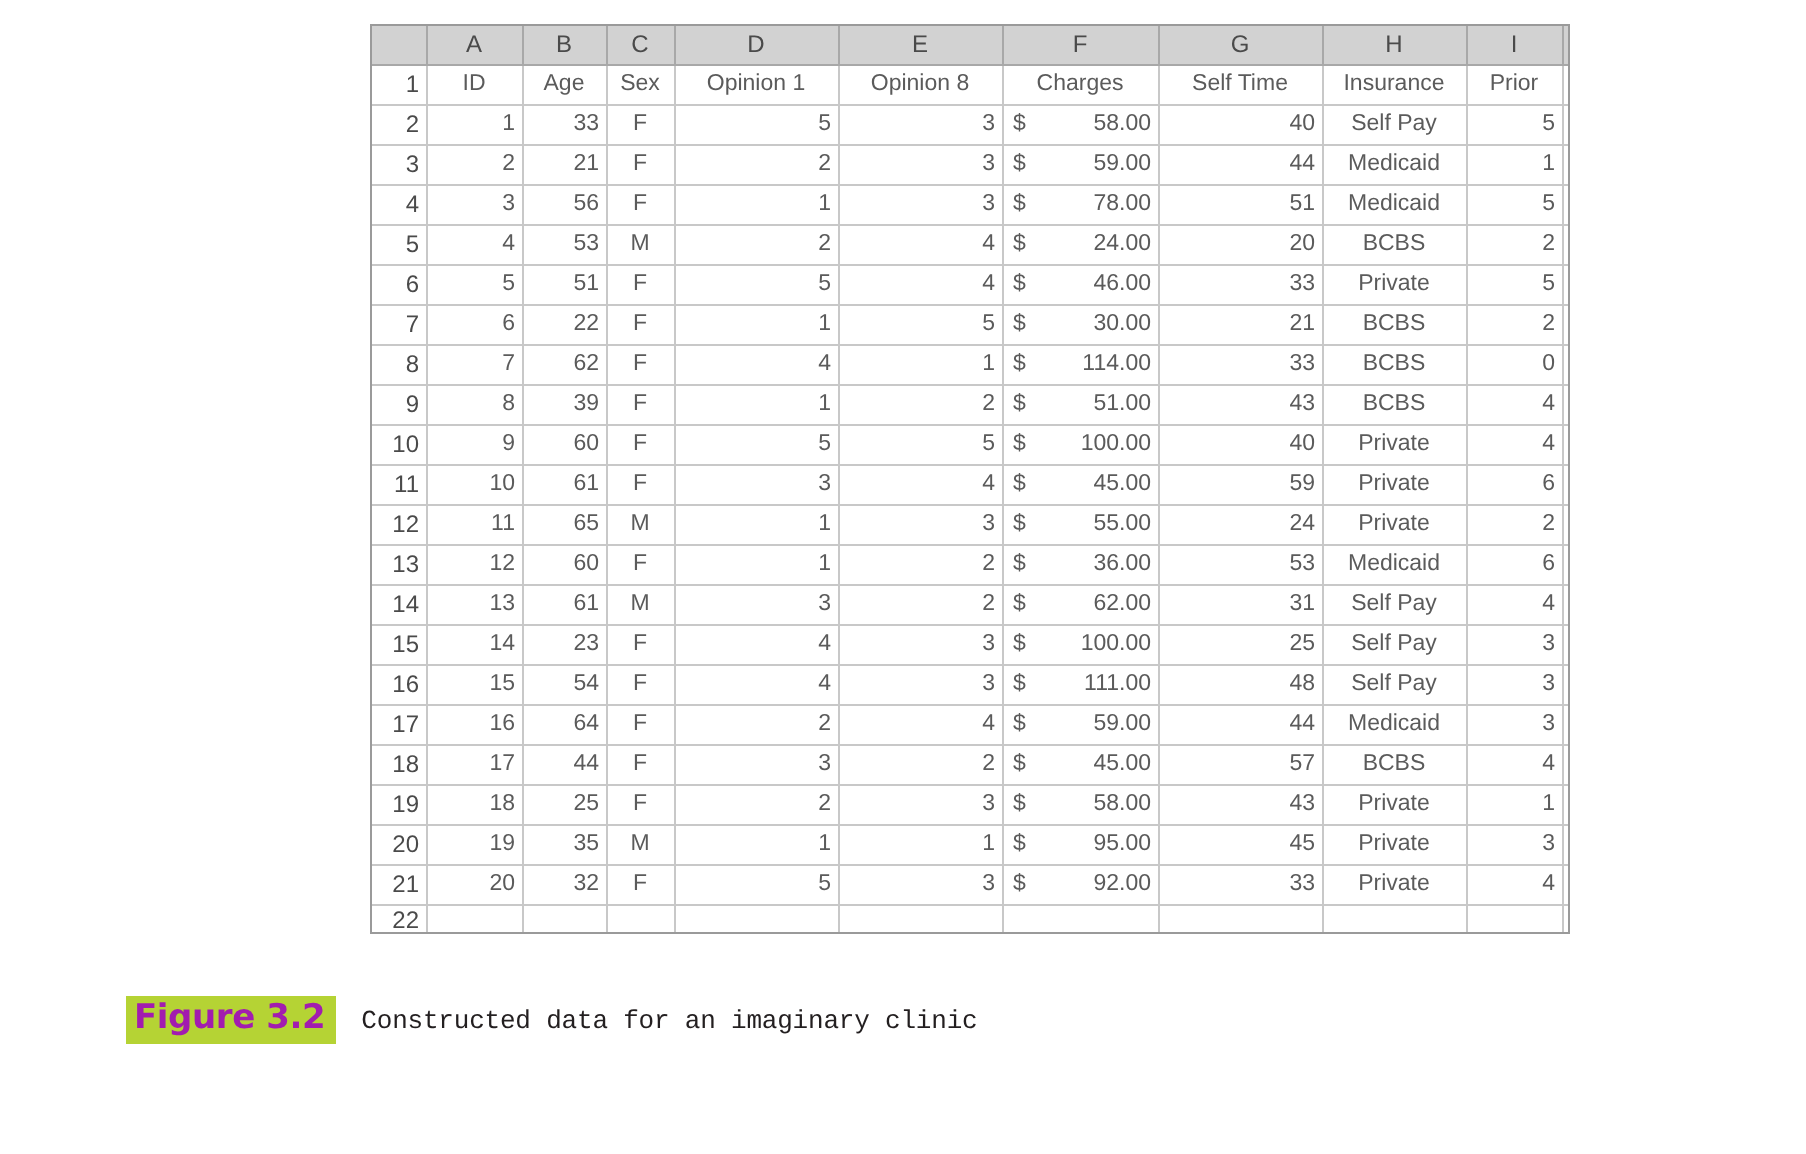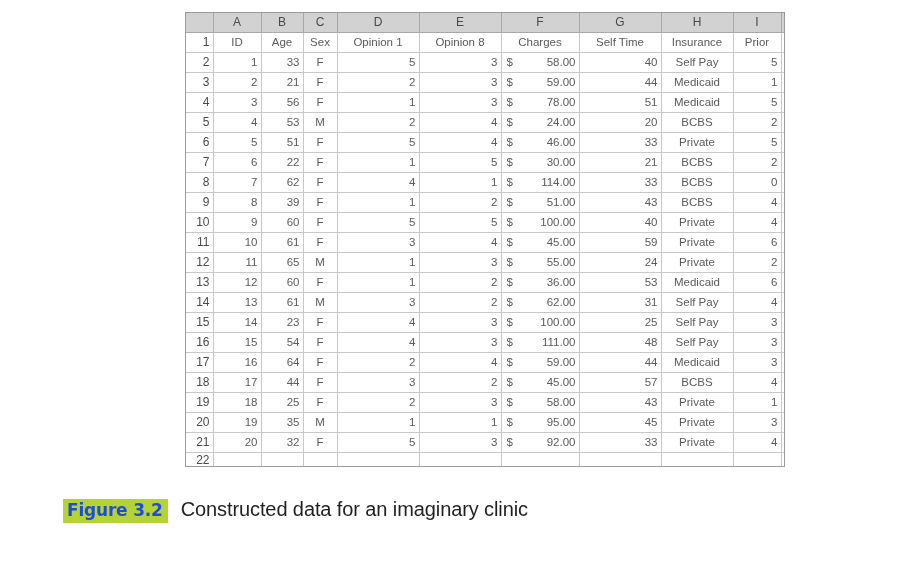--- a/index.html
+++ b/index.html
@@ -109,33 +109,33 @@
   #caption {
     position: absolute;
     left: 63px;
     top: 498px;
     display: flex;
     align-items: baseline;
     gap: 13px;
   }
   #caption .figlabel {
     background: #b5d334;
-    color: #1d4ed8;
+    color: #a21caf;
     font-weight: bold;
     font-size: 17px;
     line-height: 1.15;
     padding: 2px 5px 2px 4px;
     letter-spacing: -0.2px;
     font-family: "DejaVu Sans", sans-serif;
   }
   #caption .figtext {
     color: #231f20;
-    font-size: 20px;
+    font-size: 13px;
     letter-spacing: -0.1px;
-    font-family: Liberation Sans, sans-serif;
+    font-family: Liberation Mono, monospace;
   }
 </style>
 </head>
 <body>
 
 <div id="spreadsheet">
   <table class="grid">
     <colgroup>
       <col class="c-rowhead">
         <col class="c-a">

